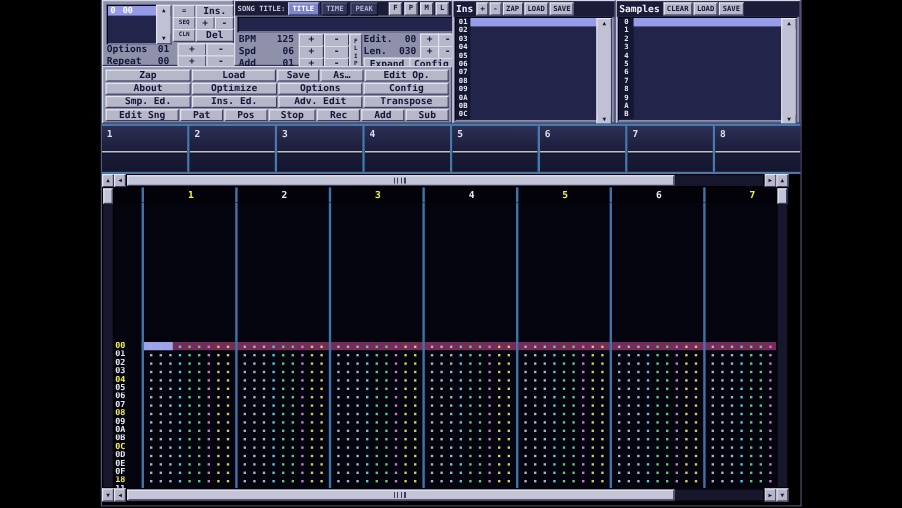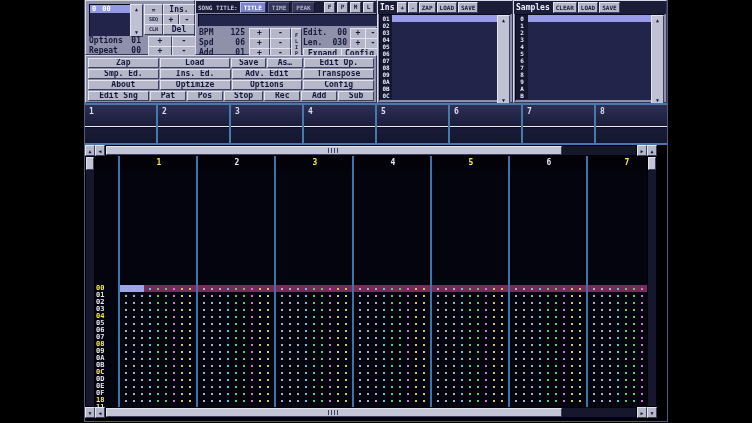--- a/index.html
+++ b/index.html
@@ -191,31 +191,31 @@
 
     <div class="panel" style="left:0;top:55px;width:292px;height:48px;">
       <div class="btngrid">
         <div class="btnrow" id="btnrow1">
             <div class="btn">Zap</div>
             <div class="btn">Load</div>
             <div class="btn">Save</div>
             <div class="btn">As…</div>
             <div class="btn">Edit Op.</div>
           </div>
+        <div class="btnrow" id="btnrow3">
+            <div class="btn">About</div>
+            <div class="btn">Optimize</div>
+            <div class="btn">Options</div>
+            <div class="btn">Config</div>
+          </div>
         <div class="btnrow" id="btnrow2">
             <div class="btn">Smp. Ed.</div>
             <div class="btn">Ins. Ed.</div>
             <div class="btn">Adv. Edit</div>
             <div class="btn">Transpose</div>
-          </div>
-        <div class="btnrow" id="btnrow3">
-            <div class="btn">About</div>
-            <div class="btn">Optimize</div>
-            <div class="btn">Options</div>
-            <div class="btn">Config</div>
           </div>
         <div class="btnrow" id="btnrow4">
             <div class="btn">Edit Sng</div>
             <div class="btn">Pat</div>
             <div class="btn">Pos</div>
             <div class="btn">Stop</div>
             <div class="btn">Rec</div>
             <div class="btn">Add</div>
             <div class="btn">Sub</div>
           </div>

